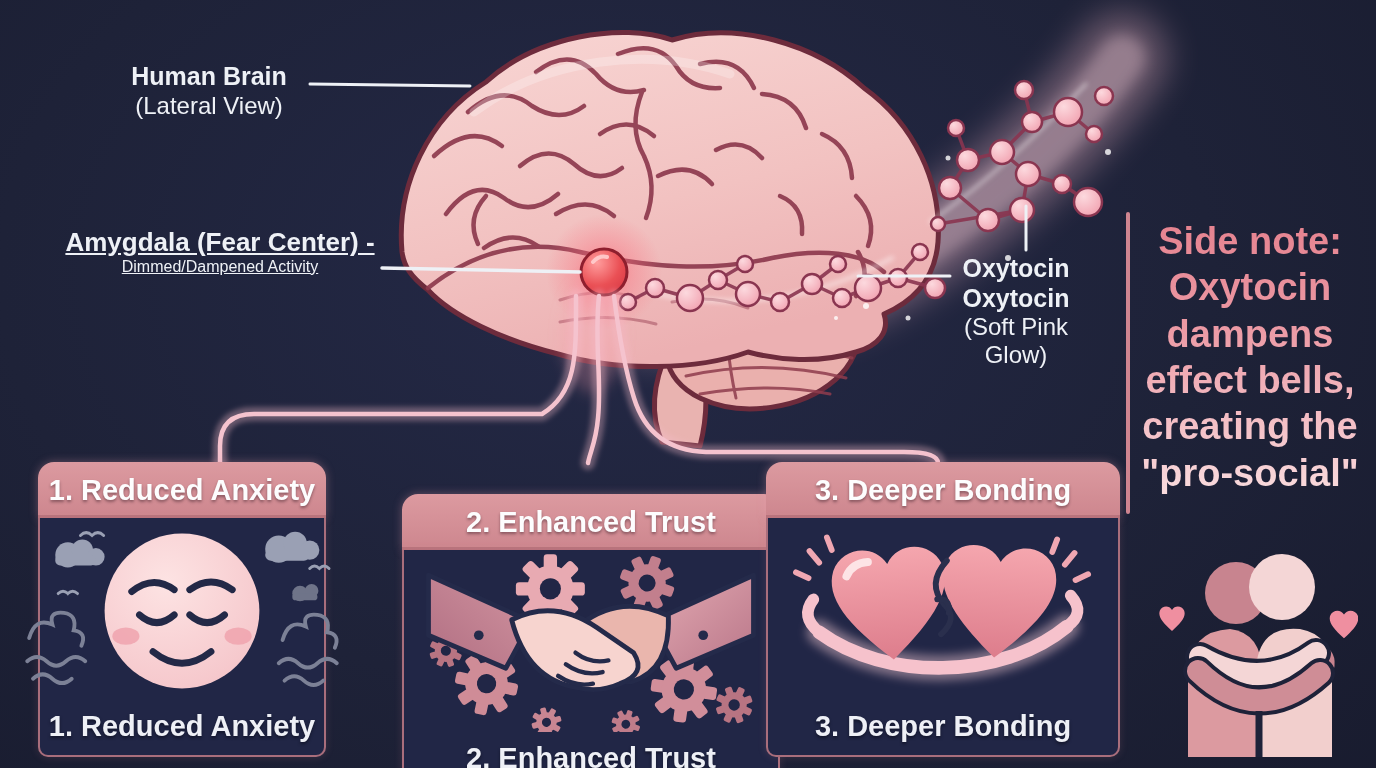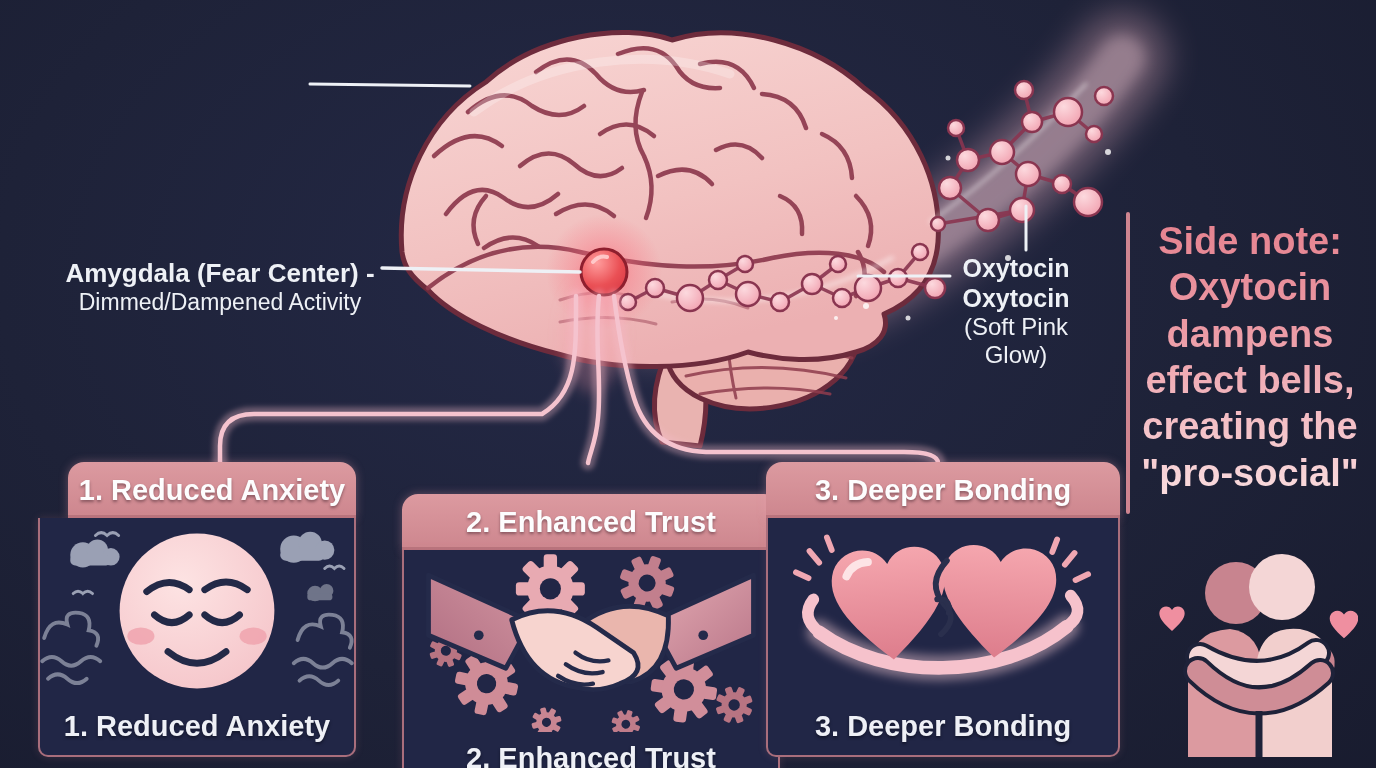--- a/index.html
+++ b/index.html
@@ -9,36 +9,36 @@
     background:radial-gradient(1100px 760px at 44% 36%, #242947 0%, #1e2238 55%, #181b2e 100%);
   }
   .abs{position:absolute;}
   svg{display:block;}
   
   .lbl{color:#eef1f6;text-align:center;line-height:1.18;}
   .lbl .b{font-weight:bold;display:block;}
   .lbl .r{font-weight:normal;display:block;}
   .label-human{left:104px;top:62px;width:210px;font-size:25px;}
   .label-human .r{font-size:24px;}
-  .label-amyg{left:52px;top:258px;width:336px;font-size:26px;}
-  .label-amyg .r{font-size:23px;}
+  .label-amyg{left:52px;top:227px;width:336px;font-size:26px;text-decoration:underline;}
+  .label-amyg .r{font-size:16px;}
   .label-oxy{left:940px;top:254px;width:152px;font-size:25px;}
   .label-oxy .r{font-size:24px;}
   
   .divider{left:1126px;top:212px;width:4px;height:302px;background:#cf8590;border-radius:2px;}
   .side-note{
     left:1140px;top:218px;width:220px;text-align:center;
     font-weight:bold;font-size:38px;line-height:1.22;
     background:linear-gradient(180deg,#e5828f 0%,#ec9aa5 40%,#f6ccd1 85%,#f9dcde 100%);
     -webkit-background-clip:text;background-clip:text;color:transparent;
   }
   .side-note span{display:block;}
   
   .card{top:462px;height:295px;}
-  .card1{left:38px;width:288px;padding-left:30px;}
+  .card1{left:38px;width:288px;}
   .card2{left:402px;width:378px;margin-top:32px;}
   .card3{left:766px;width:354px;}
   .card-header{
     height:56px;display:flex;align-items:center;justify-content:center;
     background:linear-gradient(180deg,#dc9aa0 0%,#cd868e 100%);
     border-radius:16px 16px 0 0;
     box-shadow:0 0 10px rgba(236,160,175,.35), inset 0 -3px 0 rgba(110,45,58,.22);
   }
   .card-header span{
     color:#fdfdfe;font-weight:bold;font-size:29px;
@@ -245,20 +245,24 @@
     </g>
 
     <g stroke="#eef1f6" stroke-linecap="round">
       <line x1="310" y1="84" x2="470" y2="86" stroke-width="3"></line>
       <line x1="382" y1="268" x2="580" y2="272" stroke-width="3.5"></line>
       <line x1="858" y1="276" x2="950" y2="276" stroke-width="3"></line>
       <line x1="1026" y1="206" x2="1026" y2="250" stroke-width="3"></line>
     </g>
   </svg>
 
+  <div class="abs lbl label-human">
+    <span class="b">Human Brain</span>
+    <span class="r">(Lateral View)</span>
+  </div>
 
   <div class="abs lbl label-amyg">
     <span class="b">Amygdala (Fear Center) -</span>
     <span class="r">Dimmed/Dampened Activity</span>
   </div>
 
   <div class="abs lbl label-oxy">
     <span class="b">Oxytocin</span>
     <span class="b">Oxytocin</span>
     <span class="r">(Soft Pink</span>

